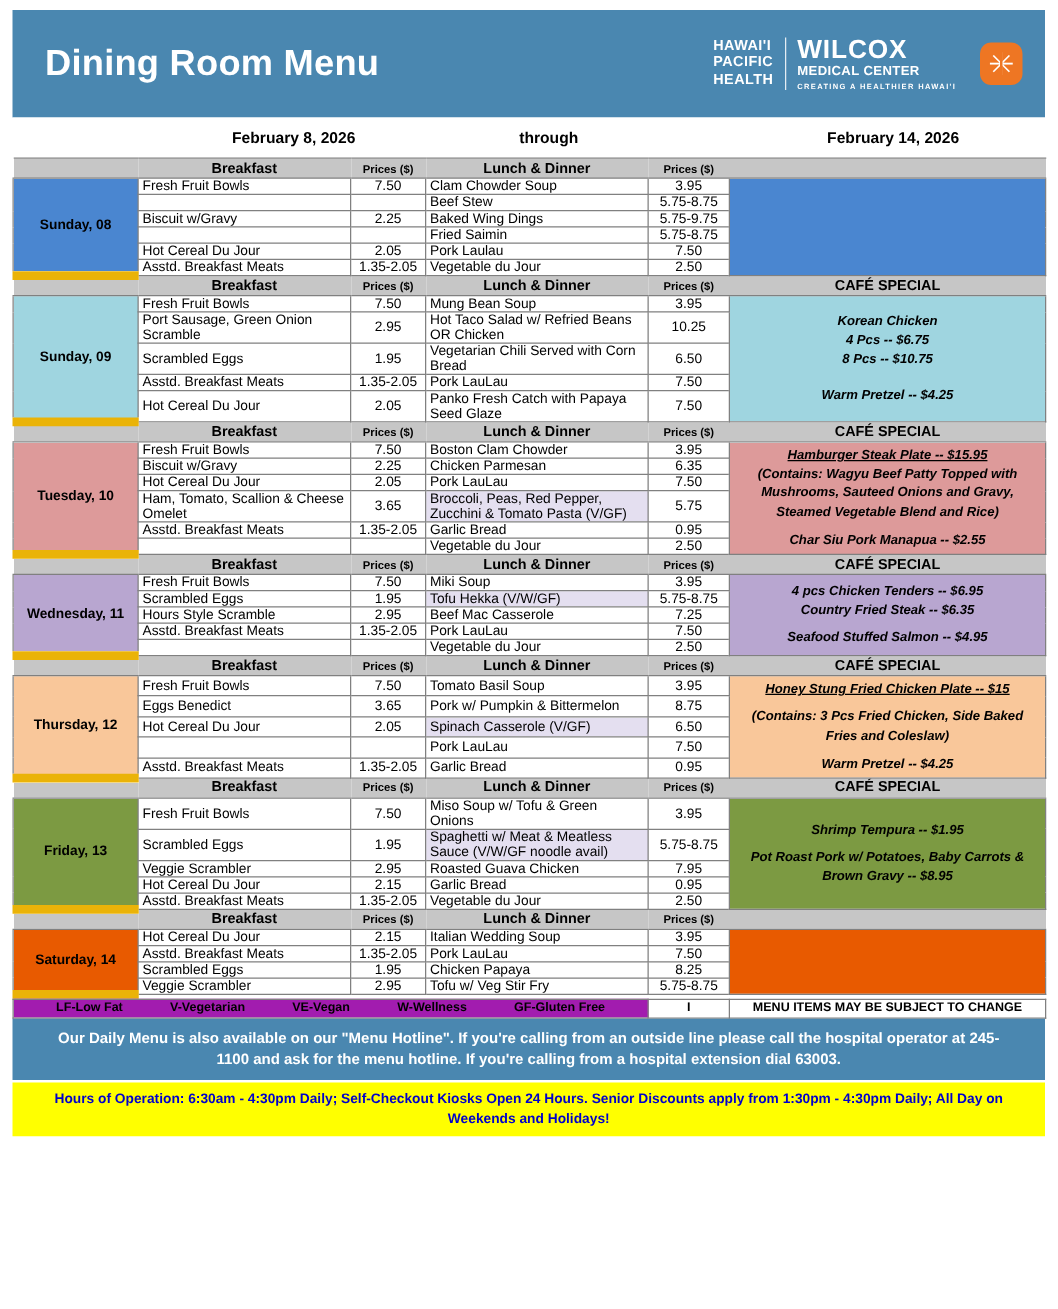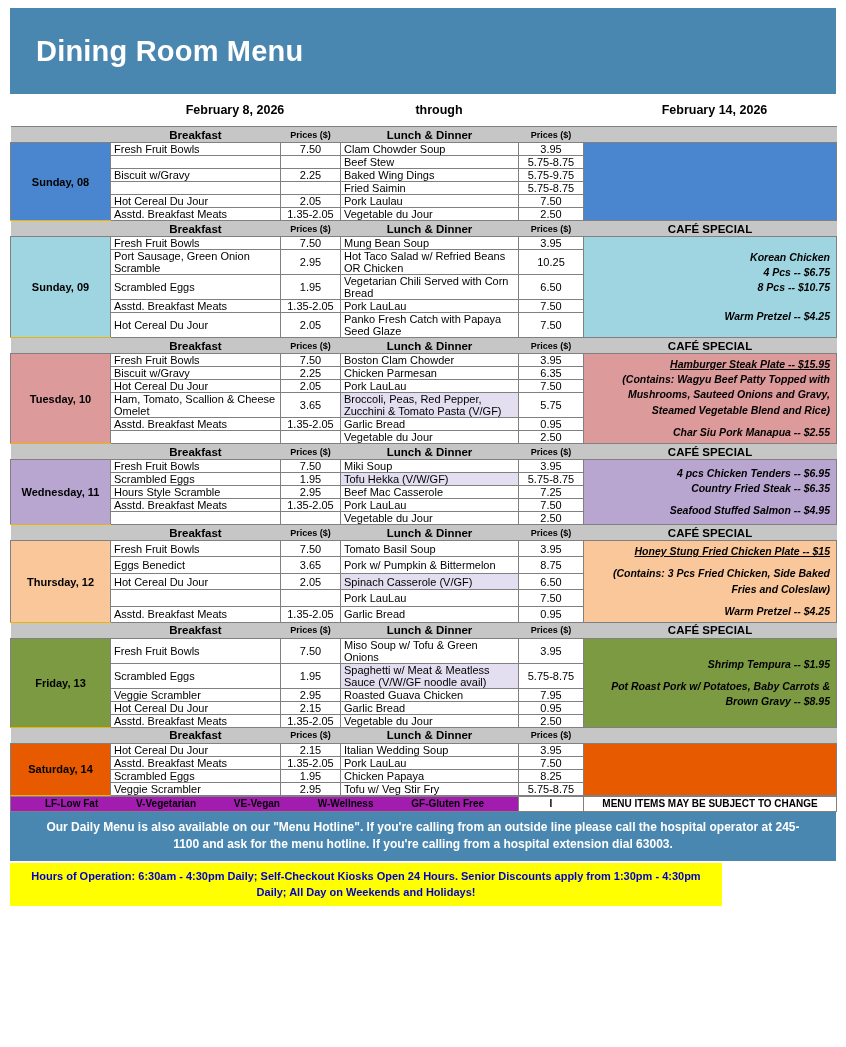--- a/index.html
+++ b/index.html
@@ -144,28 +144,28 @@
     font-size: 11.5px;
     border-left: none; border-right: none;
   }
   tr.hdr td.small { font-size: 9px; }
 
   td.day {
     text-align: center;
     font-weight: bold;
     font-size: 11px;
     border-top: 1px solid #808080;
-    border-bottom: 1px solid #eab308;
+    border-bottom: 7px solid #eab308;
   }
   td.item  { text-align: left; }
   td.price { text-align: center; }
   td.cell-white { background: #ffffff; }
   td.hi { background: #e4dff0; }
   td.spec {
-    text-align: right;
+    text-align: center;
     font-style: italic;
     font-weight: bold;
     font-size: 10.5px;
     line-height: 1.45;
     padding: 3px 6px;
   }
   td.spec .u { text-decoration: underline; }
   td.spec .gap { display:block; height: 7px; }
 
   
@@ -200,37 +200,53 @@
     background: #4a87b0;
     color: #ffffff;
     font-size: 12px;
     font-weight: bold;
     text-align: center;
     padding: 7px 30px;
     line-height: 1.45;
   }
   .hours {
     margin: 2px 10px 0 10px;
-    width: 712px;
+    width: 826px;
     background: #ffff00;
     color: #0000cc;
     font-size: 11px;
     font-weight: bold;
     text-align: center;
     padding: 5px 14px;
     line-height: 1.5;
   }
 </style>
 </head>
 <body>
 
 <div id="page">
 
   <div class="header">
     <div class="header-title">Dining Room Menu</div>
+    <div class="logo-wrap">
+      <div class="logo-hph">
+        <div>HAWAI'I</div>
+        <div>PACIFIC</div>
+        <div>HEALTH</div>
+      </div>
+      <div class="logo-divider"></div>
+      <div class="logo-wilcox-block">
+        <div class="logo-wilcox">WILCOX</div>
+        <div class="logo-wilcox-sub">MEDICAL CENTER</div>
+        <div class="logo-tag">CREATING  A   HEALTHIER   HAWAI'I</div>
+      </div>
+      <div class="logo-mark">
+        <div class="logo-mark-glyph">✳</div>
+      </div>
+    </div>
   </div>
 
   <div class="datebar">
     <div class="d1"></div>
     <div class="d2">February 8, 2026</div>
     <div class="d3">through</div>
     <div class="d4"></div>
     <div class="d5">February 14, 2026</div>
   </div>
 

